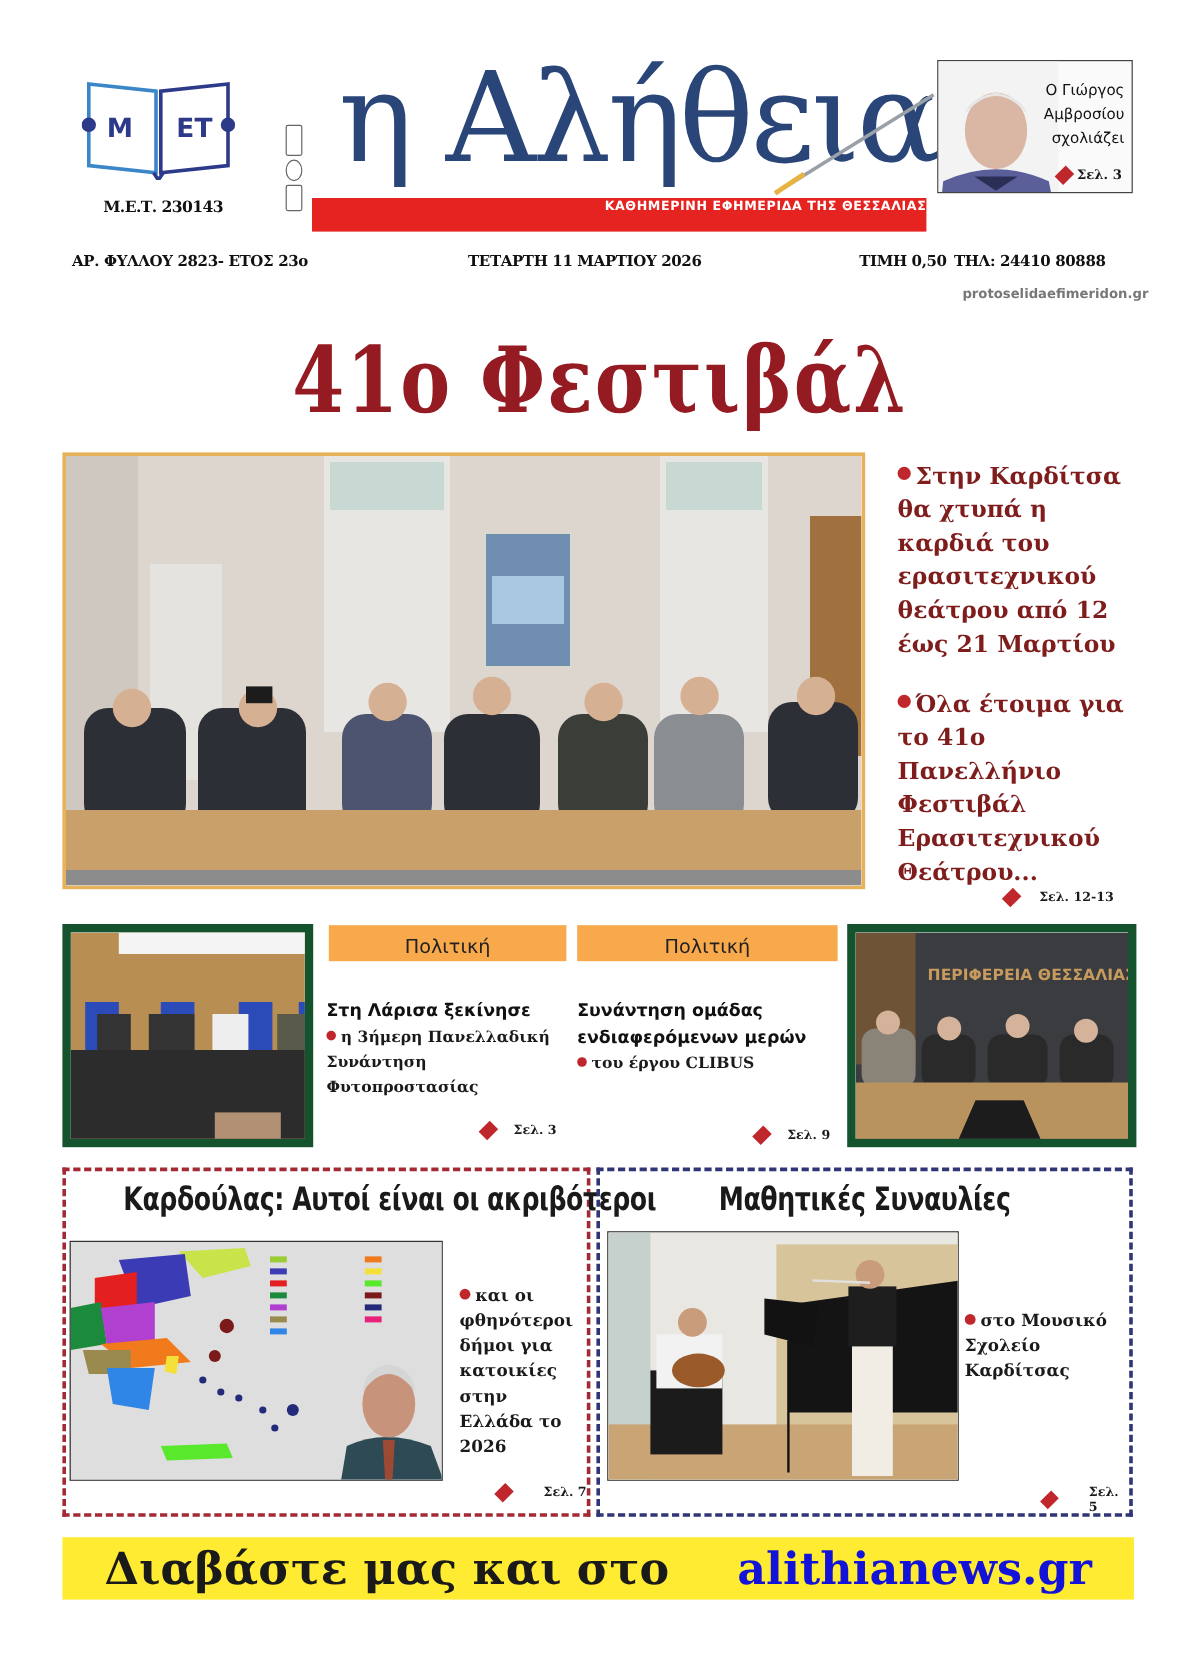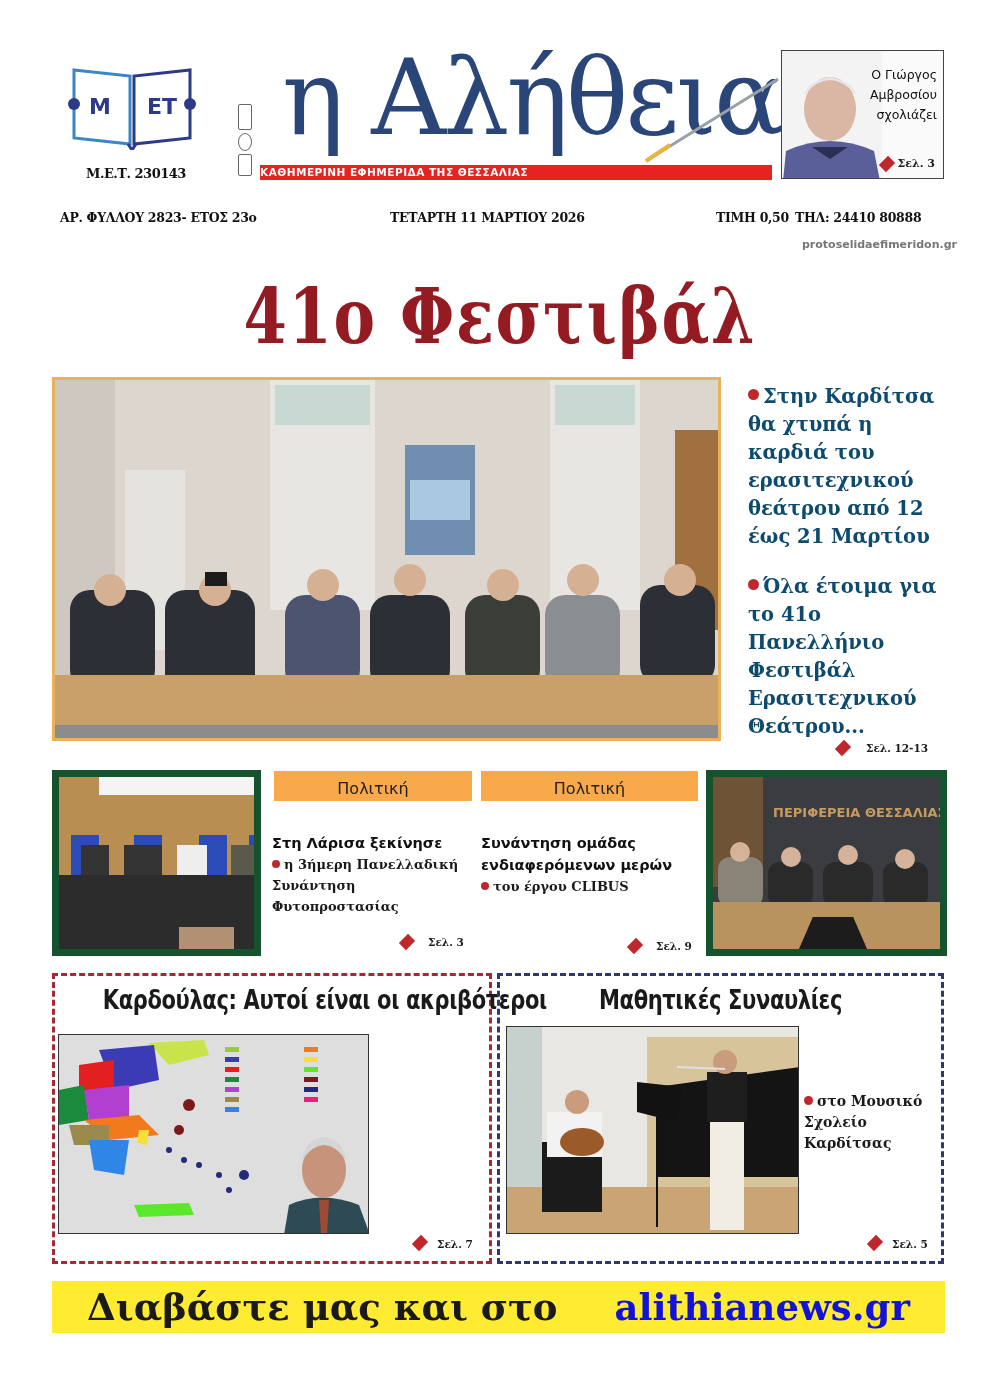--- a/index.html
+++ b/index.html
@@ -11,41 +11,41 @@
   .met-logo { left: 62px; top: 66px; width: 140px; height: 86px; }
   .met-book { position: absolute; left: 6px; top: 0; width: 128px; height: 84px; }
   .met-id { left: 86px; top: 166px; font-family: "DejaVu Serif", serif; font-weight: bold; font-size: 13px; letter-spacing: -0.5px; color: #111; }
 
   .cert-icons { left: 236px; top: 104px; width: 18px; height: 80px; display:flex; flex-direction:column; gap:3px; align-items:center; }
   .cert-icons span { display:block; width:14px; border:1px solid #666; border-radius:2px; }
 
   
   .masthead-title { left: 282px; top: 46px; font-family: "DejaVu Serif", serif; font-size: 104px; color: #2a4679; letter-spacing: -3px; line-height: 1; }
   .pen { left: 640px; top: 75px; width: 140px; height: 90px; }
-  .masthead-bar { left: 260px; top: 165px; width: 512px; height: 15px; background: #e52421; color: #fff; font-family: "DejaVu Sans", sans-serif; font-size: 10.5px; font-weight: bold; text-align: left; line-height: 15px; letter-spacing: 0.5px; }
-
-  
-  .columnist { left: 781px; top: 50px; width: 163px; height: 129px; border: 1.5px solid #444; overflow: hidden; background: #fafafa; }
+  .masthead-bar { left: 260px; top: 165px; width: 512px; height: 28px; background: #e52421; color: #fff; font-family: "DejaVu Sans", sans-serif; font-size: 10.5px; font-weight: bold; text-align: right; line-height: 15px; letter-spacing: 0.5px; }
+
+  
+  .columnist { left: 781px; top: 50px; width: 163px; height: 111px; border: 1.5px solid #444; overflow: hidden; background: #fafafa; }
   .col-photo { position:absolute; left: 0; top: 0; width: 100px; height: 140px; }
   .col-text { position:absolute; right: 6px; top: 14px; width: 75px; font-family: "DejaVu Sans", sans-serif; font-size: 12.5px; line-height: 20px; text-align: right; color:#111; }
   .col-page { position:absolute; right: 8px; bottom: 8px; font-family: "DejaVu Serif", serif; font-weight: bold; font-size: 11px; display:flex; align-items:center; gap:6px; }
 
   .diamond { display:inline-block; width: 10px; height: 10px; background:#c0272d; transform: rotate(45deg) scaleY(1.3); }
 
   
   .info-line { top: 210px; font-family: "DejaVu Serif", serif; font-weight: bold; font-size: 12.5px; color:#111; letter-spacing:-0.3px; }
   .source { left: 802px; top: 238px; font-family: "DejaVu Sans", sans-serif; font-weight: bold; font-size: 11px; color: #777; }
 
   
   .headline { left: 50px; top: 262px; width: 900px; text-align: center; font-family: "DejaVu Serif", serif; font-weight: bold; font-size: 76px; color: #951b23; letter-spacing: 2px; transform: scaleX(0.82); transform-origin: center; line-height: 110px; }
 
   
   .main-photo { left: 52px; top: 377px; width: 669px; height: 364px; border: 3px solid #e8b25a; overflow:hidden; }
 
-  .main-bullets { left: 748px; top: 383px; width: 200px; font-family: "DejaVu Serif", serif; font-weight: bold; font-size: 19.5px; line-height: 28px; color: #0c4a6e; }
+  .main-bullets { left: 748px; top: 383px; width: 200px; font-family: "DejaVu Serif", serif; font-weight: bold; font-size: 19.5px; line-height: 28px; color: #7f1d1d; }
   .main-bullets p { margin-bottom: 22px; }
   .dot { display:inline-block; width: 11px; height: 11px; border-radius:50%; background:#c0272d; vertical-align: middle; margin-right: 4px; position: relative; top:-3px; }
   .main-page { left: 838px; top: 742px; font-family:"DejaVu Serif", serif; font-weight:bold; font-size: 10.5px; display:flex; align-items:center; gap: 18px; }
 
   
   .thumb { overflow:hidden; border: 7px solid #14532d; }
   .thumb1 { left: 52px; top: 770px; width: 209px; height: 186px; }
   .thumb2 { left: 706px; top: 770px; width: 241px; height: 186px; }
 
   .cat-tab { height: 30px; background: #f7a94b; font-family: "DejaVu Sans", sans-serif; font-size: 16px; color: #222; text-align:center; line-height: 36px; overflow:hidden; }
@@ -63,21 +63,21 @@
 
   
   .box-red { left: 52px; top: 973px; width: 440px; height: 291px; border: 3px dashed #a32a35; }
   .box-blue { left: 497px; top: 973px; width: 447px; height: 291px; border: 3px dashed #2f3576; }
   .box-title { position:absolute; top: 8px; left: 0; width: 100%; text-align:center; font-family: "DejaVu Sans", sans-serif; font-weight: bold; font-size: 27px; color:#1a1a1a; letter-spacing: -0.5px; transform: scaleX(0.78); transform-origin:center; white-space:nowrap; }
   .map-img { position:absolute; left: 3px; top: 58px; width: 311px; height: 200px; border: 1px solid #333; overflow:hidden; background:#dcdcdc; }
   .box-text { position:absolute; font-family: "DejaVu Serif", serif; font-weight: bold; font-size: 14px; line-height: 21px; color:#1a1a1a; }
   .box-text .dot { width: 9px; height: 9px; top: -2px; }
   .red-text { left: 328px; top: 94px; width: 105px; }
   .blue-text { left: 304px; top: 115px; width: 135px; }
-  .box-page { position:absolute; font-family:"DejaVu Serif", serif; font-weight:bold; font-size: 10.5px; display:flex; gap: 12px; }
+  .box-page { position:absolute; font-family:"DejaVu Serif", serif; font-weight:bold; font-size: 10.5px; display:flex; align-items:center; gap: 28px; }
   .red-page { left: 360px; top: 262px; }
   .blue-page { left: 370px; top: 262px; }
   .music-img { position:absolute; left: 6px; top: 50px; width: 293px; height: 208px; border: 1px solid #333; overflow:hidden; }
 
   
   .footer { left: 52px; top: 1281px; width: 893px; height: 52px; background: #ffec32; text-align:center; font-family: "DejaVu Serif", serif; font-weight: bold; font-size: 37px; line-height: 52px; color: #1a1a1a; }
   .footer .link { color: #1212d8; margin-left: 44px; }
 </style>
 </head>
 <body>
@@ -284,20 +284,21 @@
           <rect x="245" y="62" width="14" height="5" fill="#e8217a"></rect>
       </g>
       <g>
         <path d="M225 200 L230 170 Q262 155 300 170 L311 200 Z" fill="#2e4a55"></path>
         <ellipse cx="265" cy="135" rx="22" ry="28" fill="#c7937a"></ellipse>
         <path d="M243 125 Q265 95 287 125 Q285 105 265 102 Q245 105 243 125Z" fill="#d5d5d5"></path>
         <path d="M260 165 L270 165 L268 200 L262 200 Z" fill="#9c4a34"></path>
       </g>
     </svg>
   </div>
+  <div class="box-text red-text"><span class="dot"></span><span>και οι φθηνότεροι δήμοι για κατοικίες στην Ελλάδα το 2026</span></div>
   <div class="box-page red-page">
     <span class="diamond"></span>
     <span>Σελ. 7</span>
   </div>
 </div>
 
 <div class="abs box-blue">
   <div class="box-title">Μαθητικές Συναυλίες</div>
   <div class="music-img">
     <svg width="293" height="208" viewBox="0 0 293 208">

